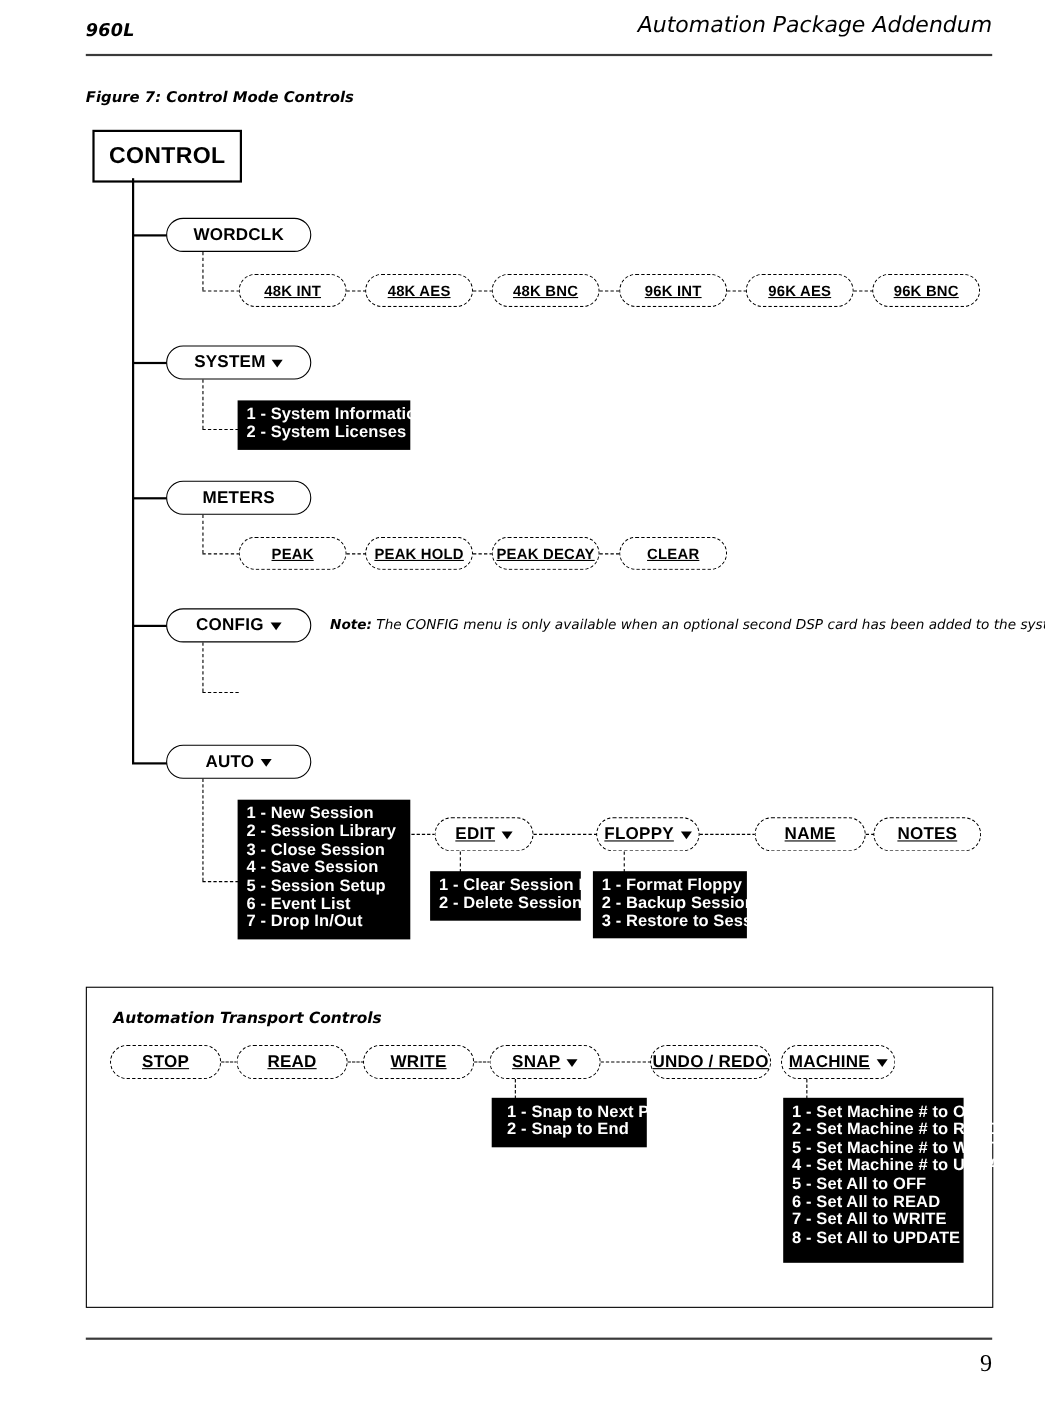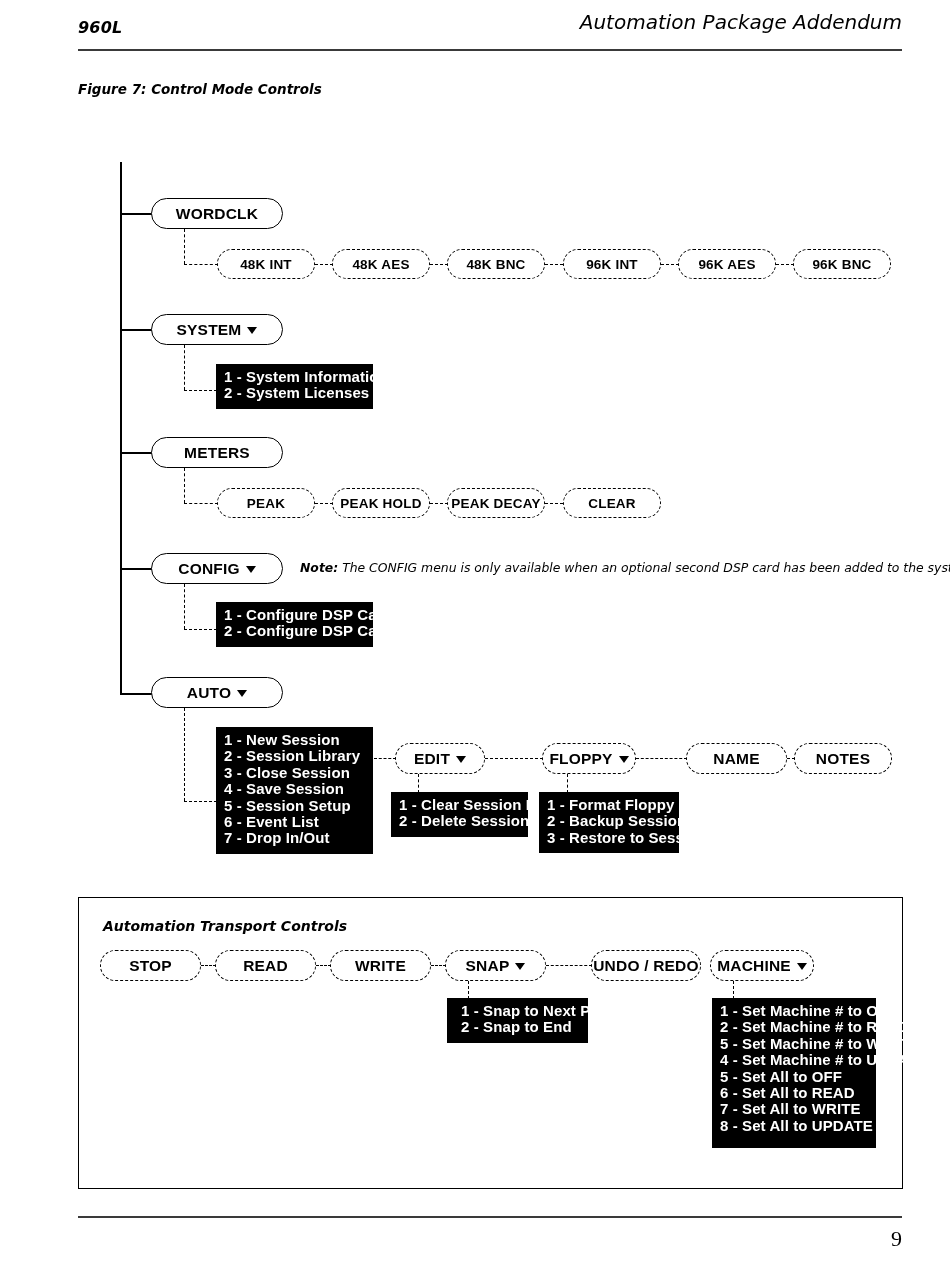--- a/index.html
+++ b/index.html
@@ -51,21 +51,21 @@
     display: flex; align-items: center; justify-content: center;
     font-weight: 700; font-size: 21px; letter-spacing: .3px;
   }
   .pill {
     position: absolute; box-sizing: border-box;
     border: 1.6px solid #000; border-radius: 999px; background: #fff;
     display: flex; align-items: center; justify-content: center;
     font-weight: 700; font-size: 15.5px; letter-spacing: .2px;
     white-space: nowrap;
   }
-  .pill.dashed { border-style: dashed; border-width: 1.7px; }
+  .pill.dashed { border-style: dashed; border-width: 1.7px; text-decoration: underline; }
   .pill.small { font-size: 13.5px; }
   .caret {
     display: inline-block; margin-left: 6px;
     width: 0; height: 0;
     border-left: 5.5px solid transparent;
     border-right: 5.5px solid transparent;
     border-top: 7px solid #000;
     vertical-align: middle;
     position: relative; top: 1px;
   }
@@ -114,20 +114,23 @@
 <body>
 
 <div class="page">
 
   <div class="hdr-left">960L</div>
   <div class="hdr-right">Automation Package Addendum</div>
   <div class="rule-top"></div>
 
   <div class="fig-caption">Figure 7: Control Mode Controls</div>
 
+  <div class="root-box" style="left:84px; top:118px; width:132px; height:44px;">
+    <span>CONTROL</span>
+  </div>
 
   <div class="ln v-solid" style="left:120px; top:162px; height:532px;"></div>
 
   <div class="ln h-solid" style="left:120px; top:213px; width:33px;"></div>
   <div class="pill" style="left:151px; top:198px; width:132px; height:31px;">
     <span>WORDCLK</span>
   </div>
   <div class="dash-v" style="left:184px; top:229px; height:35px;"></div>
   <div class="dash-h" style="left:184px; top:264px; width:34px;"></div>
 
@@ -194,24 +197,20 @@
   <div class="pill" style="left:151px; top:553px; width:132px; height:31px;">
     <span>CONFIG</span>
     <span class="caret"></span>
   </div>
   <div class="note" style="left:300px; top:560px;">
     <b>Note:</b>
     <span>The CONFIG menu is only available when an optional second DSP card has been added to the system.</span>
   </div>
   <div class="dash-v" style="left:184px; top:584px; height:45px;"></div>
   <div class="dash-h" style="left:184px; top:629px; width:33px;"></div>
-  <div class="menu" style="left:216px; top:602px; width:157px;">
-    <div>1 - Configure DSP Card One</div>
-    <div>2 - Configure DSP Card Two</div>
-  </div>
 
   <div class="ln h-solid" style="left:120px; top:693px; width:33px;"></div>
   <div class="pill" style="left:151px; top:677px; width:132px; height:31px;">
     <span>AUTO</span>
     <span class="caret"></span>
   </div>
   <div class="dash-v" style="left:184px; top:708px; height:93px;"></div>
   <div class="dash-h" style="left:184px; top:801px; width:33px;"></div>
 
   <div class="menu" style="left:216px; top:727px; width:157px;">

